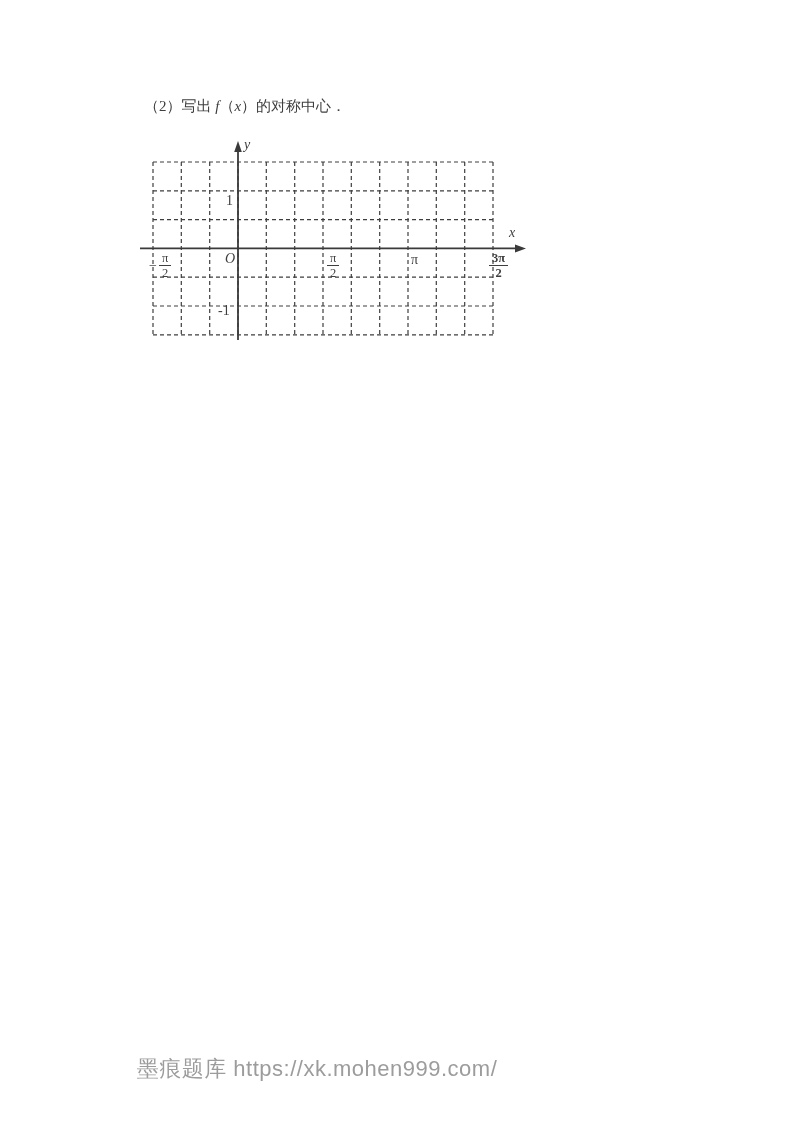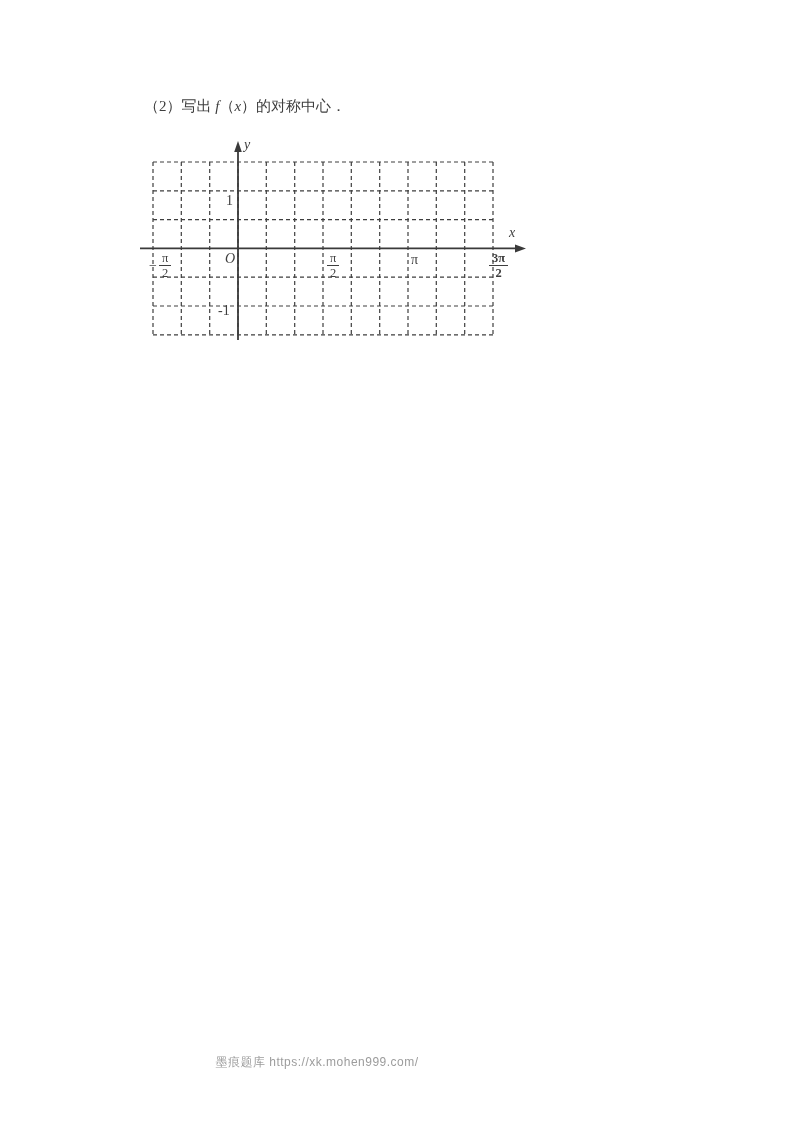--- a/index.html
+++ b/index.html
@@ -20,21 +20,21 @@
   .frac .den{padding:0 3px;}
   .justify{display:flex;justify-content:space-between;width:574px;}
   
   .graph{position:relative;width:400px;height:215px;margin:18px 0 0 24px;}
   .graph svg{position:absolute;left:0;top:0;}
   .glab{position:absolute;font-size:14px;line-height:1;display:inline-flex;align-items:center;color:#3e3e3e;}
   .glab .frac{font-size:12.5px;line-height:1.15;}
   .gi{font-style:italic;}
   .footer{position:absolute;left:0;right:0;top:1054px;text-align:center;
           font-family:"Liberation Sans","DejaVu Sans",sans-serif;
-          font-size:12px;color:#9c9c9c;letter-spacing:.5px;}
+          font-size:22px;color:#9c9c9c;letter-spacing:.5px;}
 </style>
 </head>
 <body>
 
 <div class="doc">
   <div class="content">
 
     <p class="line ind"><span>（2）写出 </span><span class="it">f</span><span>（</span><span class="it">x</span><span>）的对称中心．</span></p>
 
     <div class="graph">

